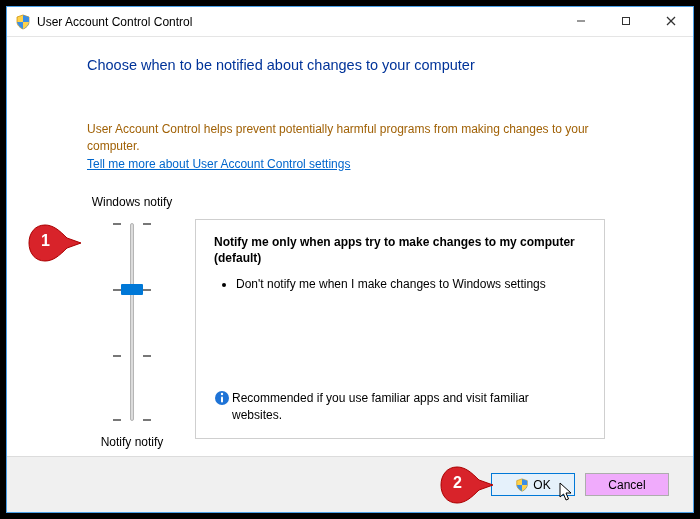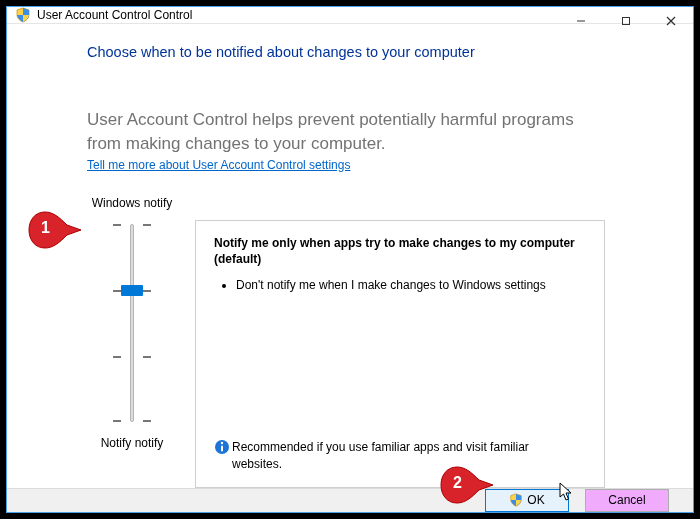--- a/index.html
+++ b/index.html
@@ -70,22 +70,22 @@
     padding: 20px 88px 0 80px;
     position: relative;
   }
   .heading {
     color: #003399;
     font-size: 14.5px;
     font-weight: 400;
     margin-bottom: 14px;
   }
   .desc {
-    font-size: 17px;
-    color: #737373;
+    font-size: 12px;
+    color: #a16207;
     margin-bottom: 2px;
     line-height: 1.4;
     margin-top: 48px;
   }
   .link {
     color: #0066cc;
     text-decoration: underline;
     font-size: 12px;
     cursor: pointer;
     display: inline-block;
@@ -142,21 +142,21 @@
     margin-left: -11px;
     background: #0078d7;
     border-radius: 1px;
   }
   
   .panel {
     flex: 1;
     border: 1px solid #cfcfcf;
     margin-left: 18px;
     margin-top: 24px;
-    height: 268px;
+    height: 220px;
     padding: 14px 18px 14px 18px;
     position: relative;
     display: flex;
     flex-direction: column;
   }
   .panel-title {
     font-weight: 700;
     font-size: 12px;
     line-height: 1.35;
     margin-bottom: 10px;
@@ -181,26 +181,26 @@
   }
   .info-icon {
     flex: 0 0 16px;
     width: 16px;
     height: 16px;
   }
   
   .footer {
     border-top: 1px solid #dcdcdc;
     background: #f0f0f0;
-    height: 48px;
+    height: 56px;
     display: flex;
     align-items: center;
     justify-content: flex-end;
     padding-right: 24px;
-    gap: 16px;
+    gap: 10px;
   }
   .btn {
     min-width: 84px;
     height: 23px;
     background: #f0abfc;
     border: 1px solid #adadad;
     font-size: 12px;
     display: flex;
     align-items: center;
     justify-content: center;

